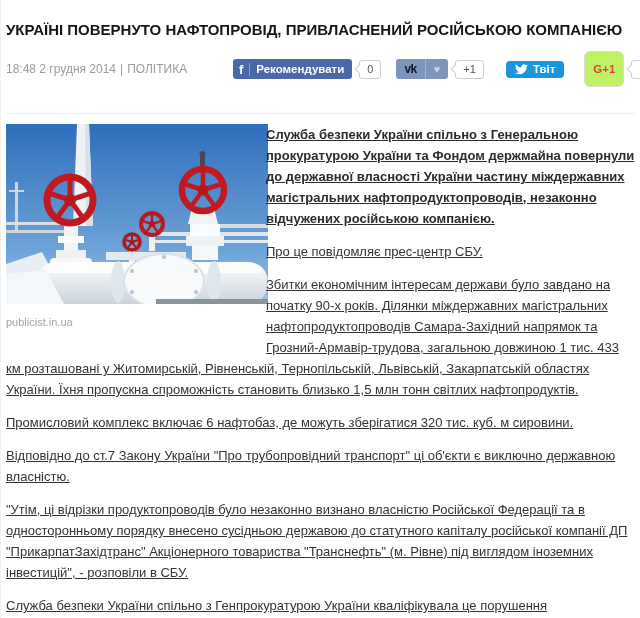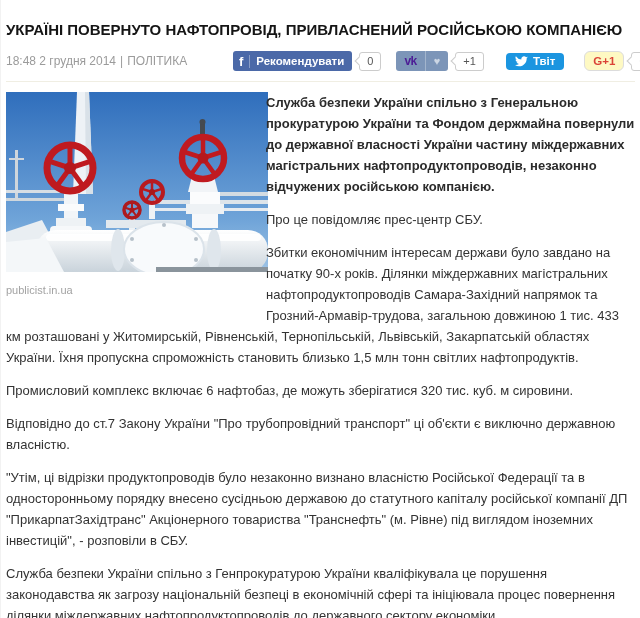--- a/index.html
+++ b/index.html
@@ -11,21 +11,21 @@
   }
   .page { width:640px; padding:0 5px; border-left:1px solid #f2f2f2; }
 
   
   h1.article-title {
     padding-top:20px;
     font-size:15px; line-height:20px; font-weight:bold; color:#151515;
   }
   .meta-row {
     display:flex; align-items:center;
-    margin-top:11px; padding-bottom:10px;
+    margin-top:11px; padding-bottom:26px;
     border-bottom:1px solid #f0eee3;
   }
   .meta { flex:0 0 227px; font-size:12px; color:#9b9b9b; white-space:nowrap; }
   .meta .sep { margin:0 4px; }
   .meta .category { color:#9b9b9b; text-decoration:none; cursor:pointer; }
 
   
   .share { display:flex; align-items:center; }
   .share button { cursor:pointer; font-family:"Liberation Sans", sans-serif; }
   .grp { display:flex; align-items:center; }
@@ -45,41 +45,41 @@
     content:""; position:absolute; left:-4px; top:50%;
     width:6px; height:6px; background:#fff;
     border-left:1px solid #ccc; border-bottom:1px solid #ccc;
     transform:translateY(-50%) rotate(45deg);
   }
   .vk-grp { margin-left:15px; }
   .vk-btn {
     background:#7c95b8; border:none; border-radius:3px; height:20px;
     display:flex; align-items:center; padding:0;
   }
-  .vk-logo { color:#4c1d95; font-weight:bold; font-size:12px; letter-spacing:-.5px;
+  .vk-logo { color:#0f172a; font-weight:bold; font-size:12px; letter-spacing:-.5px;
              padding:0 8px; border-right:1px solid rgba(255,255,255,.3); line-height:20px;}
   .vk-heart { color:#ccd6e4; font-size:11px; padding:0 8px; line-height:20px; }
   .tw-btn {
     margin-left:22px; background:#1b95e0; color:#fff; border:none; border-radius:4px;
     height:17px; padding:0 9px; font-size:11.5px; font-weight:bold;
     display:flex; align-items:center; gap:5px;
   }
   .gp-grp { margin-left:20px; }
   .gp-btn {
-    background:#fef9c3; border:1px solid #dcdcdc; border-radius:6px; height:20px;
+    background:#bef264; border:1px solid #dcdcdc; border-radius:6px; height:36px;
     padding:0 8px; font-size:11.5px; font-weight:bold; color:#db4437;
   }
 
   
   .article-body { margin-top:8px; font-size:13px; line-height:21px; color:#333; overflow:hidden; }
   figure.photo { float:left; width:246px; margin:2px 14px 12px 0; }
   figure.photo svg { display:block; }
   figcaption { margin-top:8px; font-size:11px; color:#a3a3a3; }
   p.lead { font-weight:bold; color:#2b2b2b; margin:2px 0 12px; }
-  .article-body p { margin-bottom:12px; }
+  .article-body p { margin-bottom:12px;text-decoration:underline; }
   .article-body p:last-child { margin-bottom:6px; }
 </style>
 </head>
 <body>
 
 <div class="page">
 
   <h1 class="article-title">УКРАЇНІ ПОВЕРНУТО НАФТОПРОВІД, ПРИВЛАСНЕНИЙ РОСІЙСЬКОЮ КОМПАНІЄЮ</h1>
 
   <div class="meta-row">

